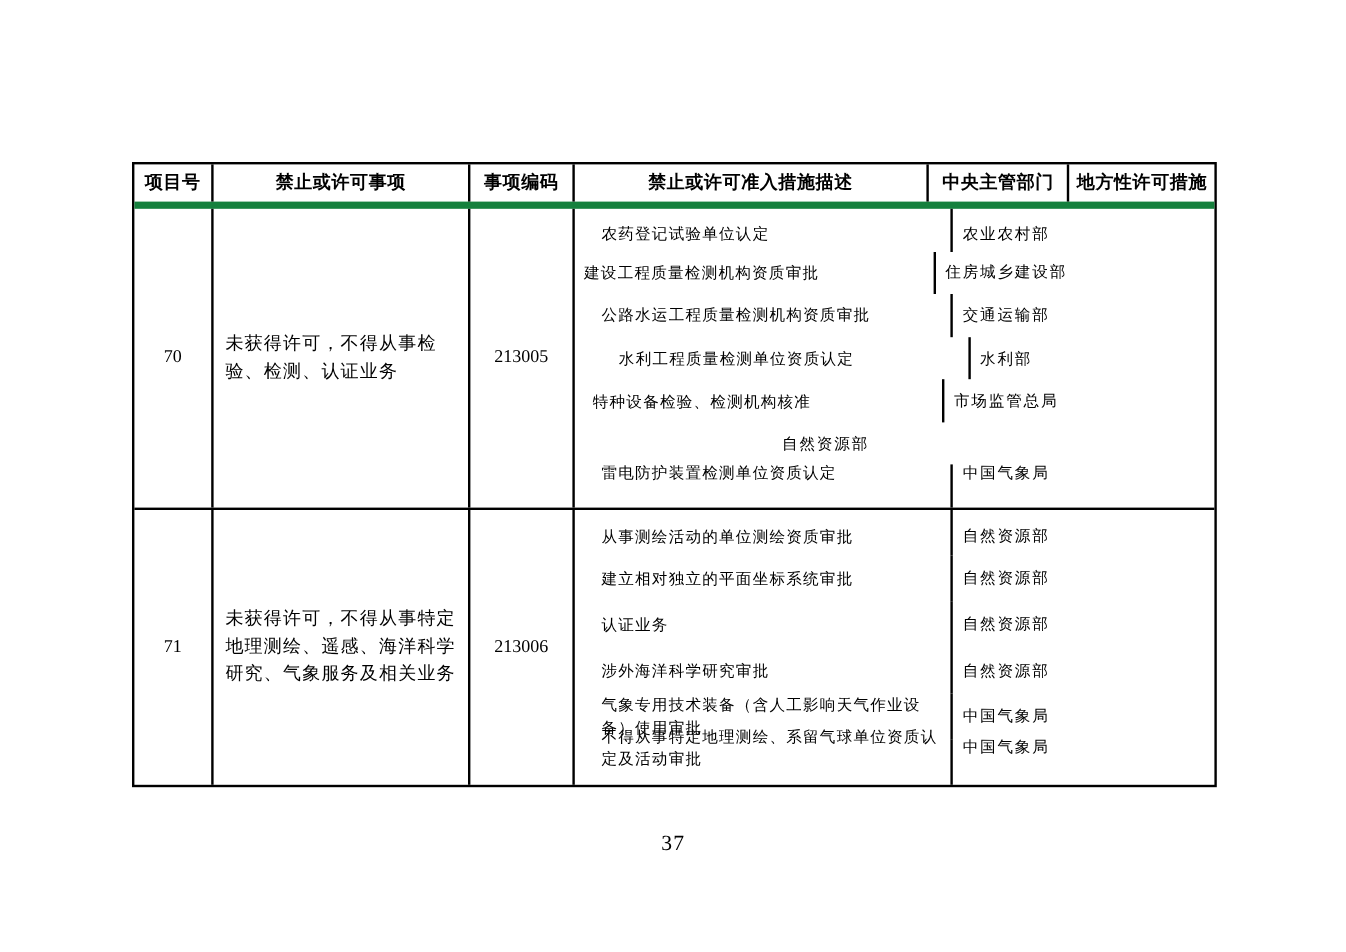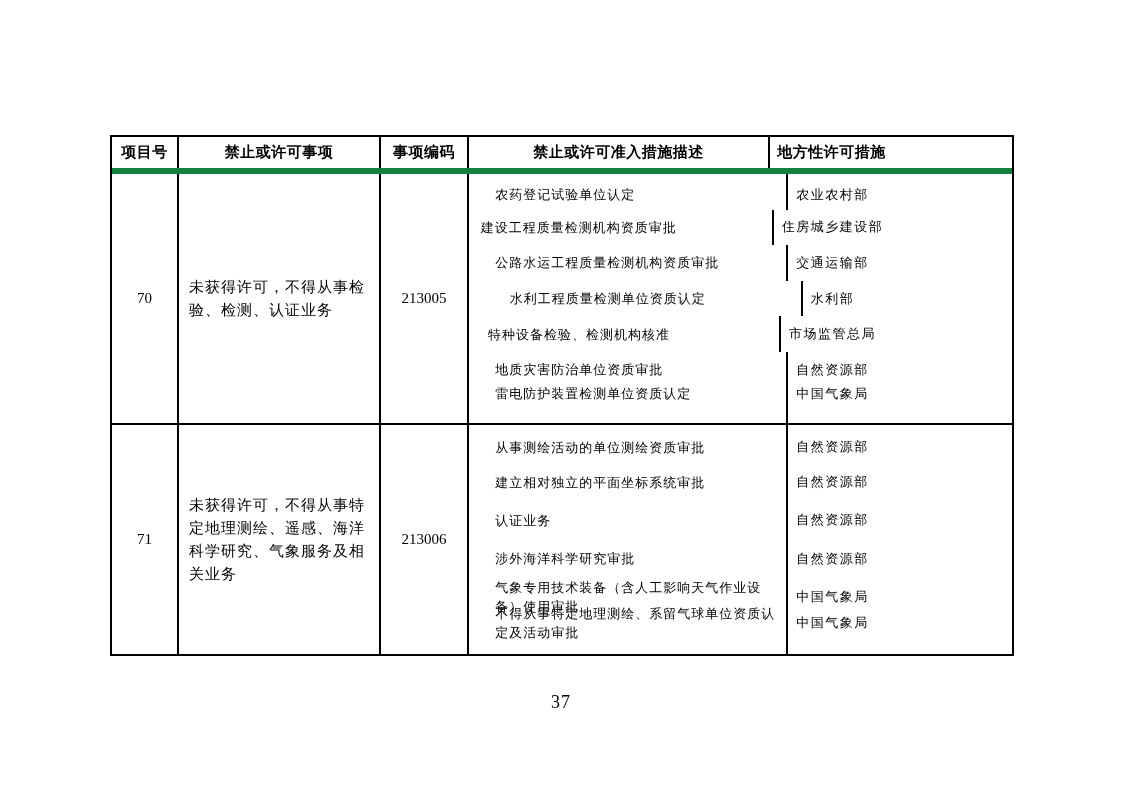--- a/index.html
+++ b/index.html
@@ -46,21 +46,21 @@
     border-bottom: 2px solid #000000;
   }
   .t-row.last { border-bottom: none; }
   .td {
     border-right: 2px solid #000000;
     display: flex;
     align-items: center;
   }
   .td:last-child { border-right: none; }
   .c1 { width: 67px; }
-  .c2 { width: 202px; }
+  .c2 { width: 218px; }
   .c3 { width: 88px; }
   .c45 { width: 420px; }
   .c6 { width: 123px; }
   .center {
     justify-content: center;
     font-size: 15px;
   }
   .matter {
     font-size: 15px;
     line-height: 23px;
@@ -116,20 +116,21 @@
 
 <div class="page">
 
   <div class="doc-table">
 
     <div class="t-header">
       <div class="th c1">项目号</div>
       <div class="th c2">禁止或许可事项</div>
       <div class="th c3">事项编码</div>
       <div class="th" style="width:301px">禁止或许可准入措施描述</div>
+      <div class="th" style="width:119px">中央主管部门</div>
       <div class="th c6">地方性许可措施</div>
     </div>
 
     <div class="t-row" style="height:251px">
       <div class="td c1 center">70</div>
       <div class="td c2 matter">未获得许可，不得从事检验、检测、认证业务</div>
       <div class="td c3 center">213005</div>
       <div class="td c45">
         <div class="sub-row">
           <div class="m-desc">农药登记试验单位认定</div>
@@ -145,21 +146,20 @@
         </div>
         <div class="sub-row">
           <div class="m-desc">水利工程质量检测单位资质认定</div>
           <div class="m-dept">水利部</div>
         </div>
         <div class="sub-row">
           <div class="m-desc">特种设备检验、检测机构核准</div>
           <div class="m-dept">市场监管总局</div>
         </div>
         <div class="sub-row">
-          <div class="m-desc">地质灾害防治单位资质审批</div>
           <div class="m-dept">自然资源部</div>
         </div>
         <div class="sub-row">
           <div class="m-desc">雷电防护装置检测单位资质认定</div>
           <div class="m-dept">中国气象局</div>
         </div>
       </div>
       <div class="td c6"></div>
     </div>
 

